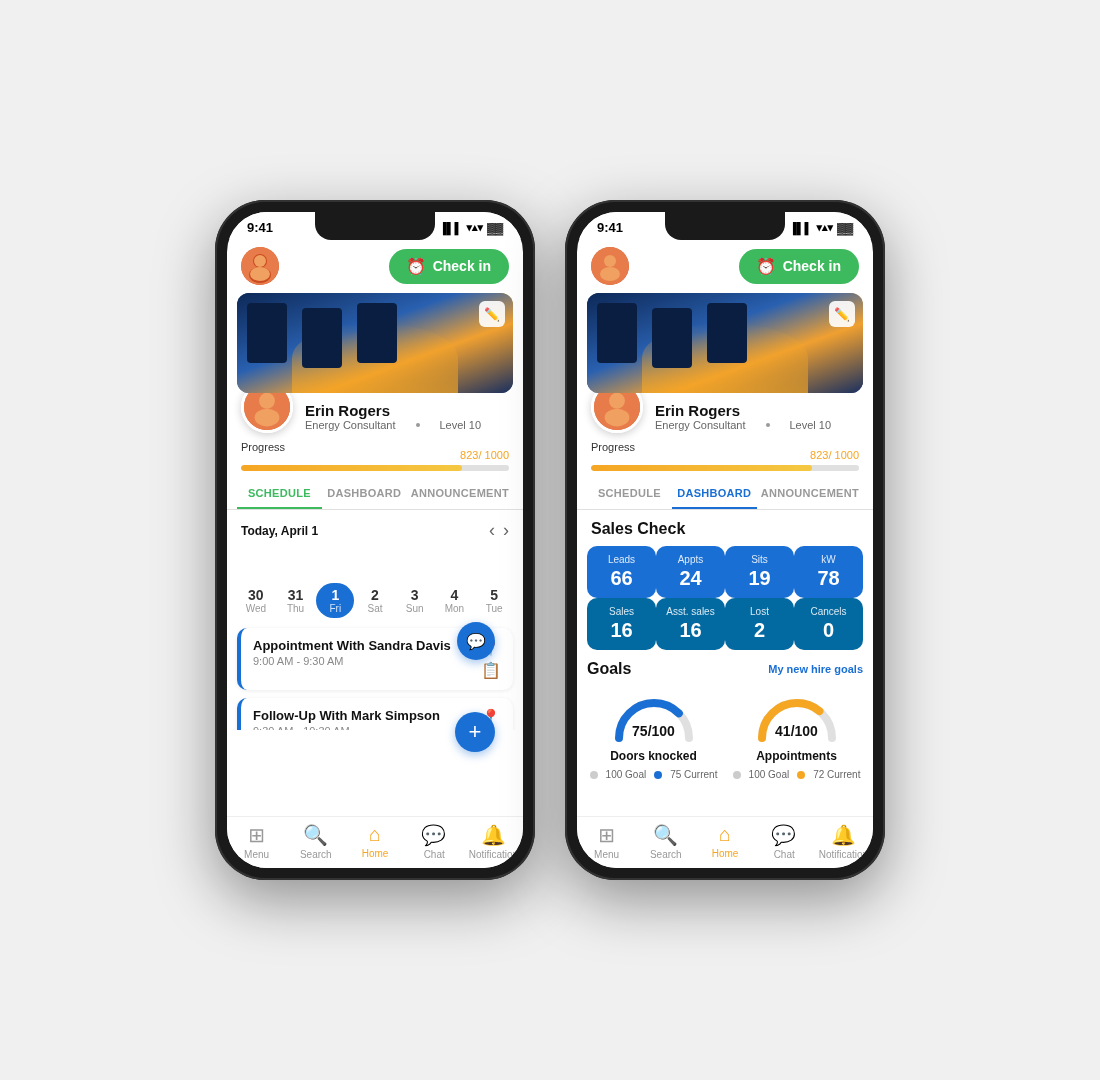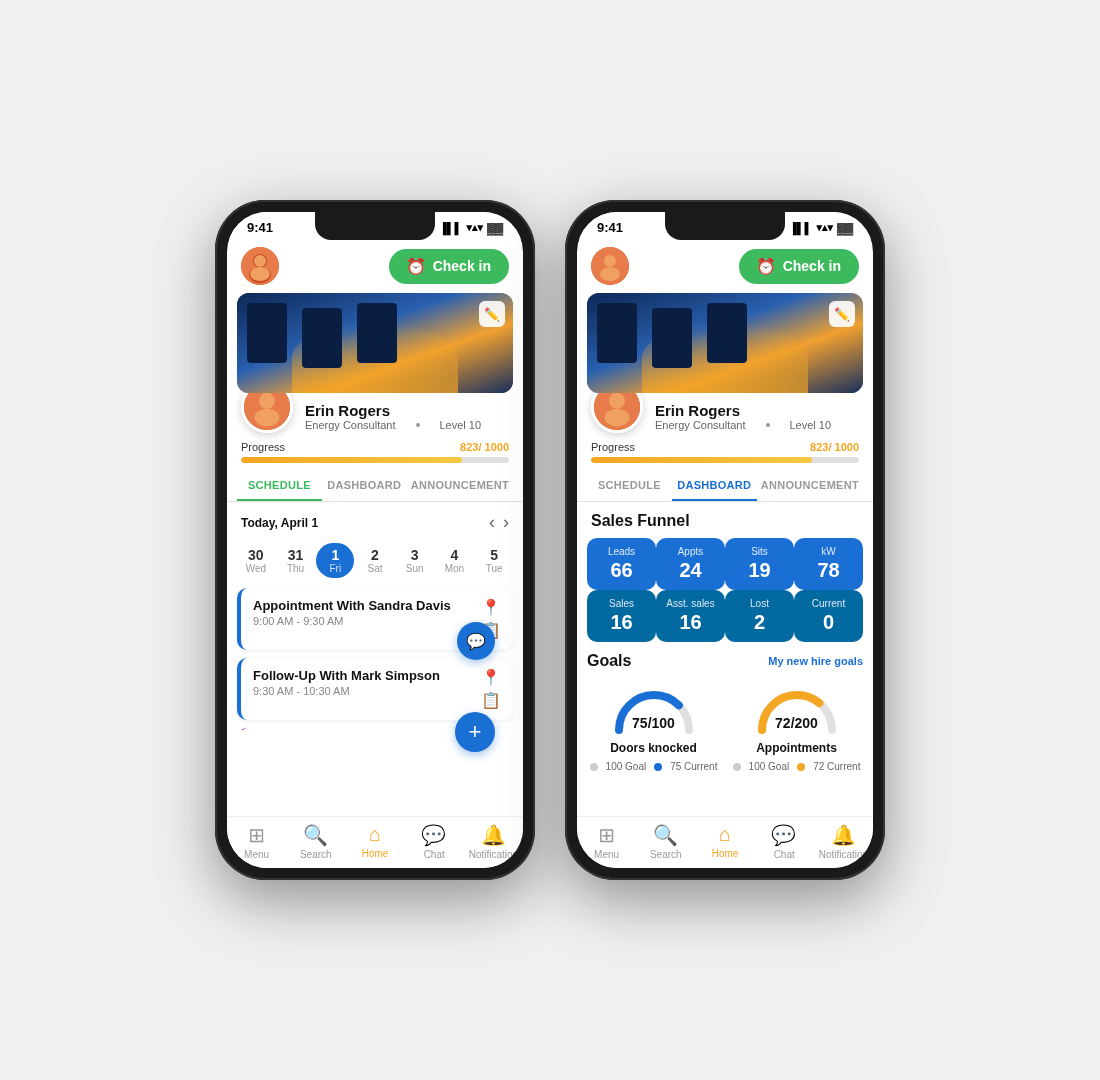--- a/index.html
+++ b/index.html
@@ -166,21 +166,21 @@
       flex-shrink: 0;
     }
     .profile-info { display: flex; flex-direction: column; }
     .profile-name { font-size: 15px; font-weight: 700; color: #111; }
     .profile-sub { font-size: 11px; color: #666; display: flex; align-items: center; gap: 20px; }
     .dot { width: 4px; height: 4px; border-radius: 50%; background: #999; }
 
     
     .progress-section { padding: 4px 14px 8px; }
     .progress-label { display: flex; justify-content: space-between; font-size: 11px; color: #333; margin-bottom: 4px; }
-    .progress-value { color: #f5a623; font-weight: 700; }
+    .progress-value { color: #f5a623; font-weight: 400; margin-top: 8px; }
     .progress-bar {
       height: 6px;
       background: #e0e0e0;
       border-radius: 3px;
       overflow: hidden;
     }
     .progress-fill {
       height: 100%;
       background: linear-gradient(to right, #f5a623, #f5c842);
       border-radius: 3px;
@@ -224,20 +224,21 @@
     }
     .date-title { font-size: 12px; font-weight: 700; color: #111; }
     .nav-arrows { display: flex; gap: 8px; }
     .nav-arrow { font-size: 18px; color: #666; cursor: pointer; }
 
     .date-strip {
       display: flex;
       justify-content: space-between;
       padding: 4px 10px;
       gap: 2px;
+      margin-top: 32px;
     }
     .date-item {
       display: flex;
       flex-direction: column;
       align-items: center;
       flex: 1;
       padding: 4px 2px;
       border-radius: 20px;
       cursor: pointer;
     }
@@ -627,21 +628,21 @@
       </div>
     </div>
 
     <div class="tabs">
       <div class="tab">SCHEDULE</div>
       <div class="tab active-blue">DASHBOARD</div>
       <div class="tab">ANNOUNCEMENT</div>
     </div>
 
     <div class="scroll-content">
-      <div class="section-title">Sales Funnel</div>
+      <div class="section-title">Sales Check</div>
 
       <div class="funnel-grid">
         <div class="funnel-card blue">
           <span class="funnel-label">Leads</span>
           <span class="funnel-value">66</span>
         </div>
         <div class="funnel-card blue">
           <span class="funnel-label">Appts</span>
           <span class="funnel-value">24</span>
         </div>
@@ -659,21 +660,21 @@
         </div>
         <div class="funnel-card yellow">
           <span class="funnel-label">Asst. sales</span>
           <span class="funnel-value">16</span>
         </div>
         <div class="funnel-card yellow">
           <span class="funnel-label">Lost</span>
           <span class="funnel-value">2</span>
         </div>
         <div class="funnel-card yellow">
-          <span class="funnel-label">Current</span>
+          <span class="funnel-label">Cancels</span>
           <span class="funnel-value">0</span>
         </div>
       </div>
 
       <div class="goals-section">
         <div class="goals-header">
           <span class="section-title" style="padding:0;">Goals</span>
           <span class="goals-link">My new hire goals</span>
         </div>
         <div class="goals-row">
@@ -698,21 +699,21 @@
           </div>
 
           <div class="goal-card">
             <div class="gauge-container">
               <svg class="gauge-svg" viewBox="0 0 90 55">
 
                 <path d="M 10 50 A 35 35 0 0 1 80 50" stroke="#e0e0e0" stroke-width="8" fill="none" stroke-linecap="round"></path>
 
                 <path d="M 10 50 A 35 35 0 0 1 80 50" stroke="#f5a623" stroke-width="8" fill="none" stroke-linecap="round" stroke-dasharray="110" stroke-dashoffset="30.8"></path>
               </svg>
-              <span class="gauge-value">72/200</span>
+              <span class="gauge-value">41/100</span>
             </div>
             <span class="goal-title">Appointments</span>
             <div class="goal-legend">
               <span class="legend-dot" style="background:#ccc;"></span>
               <span>100 Goal</span>
               <span class="legend-dot" style="background:#f5a623;"></span>
               <span>72 Current</span>
             </div>
           </div>
         </div>

